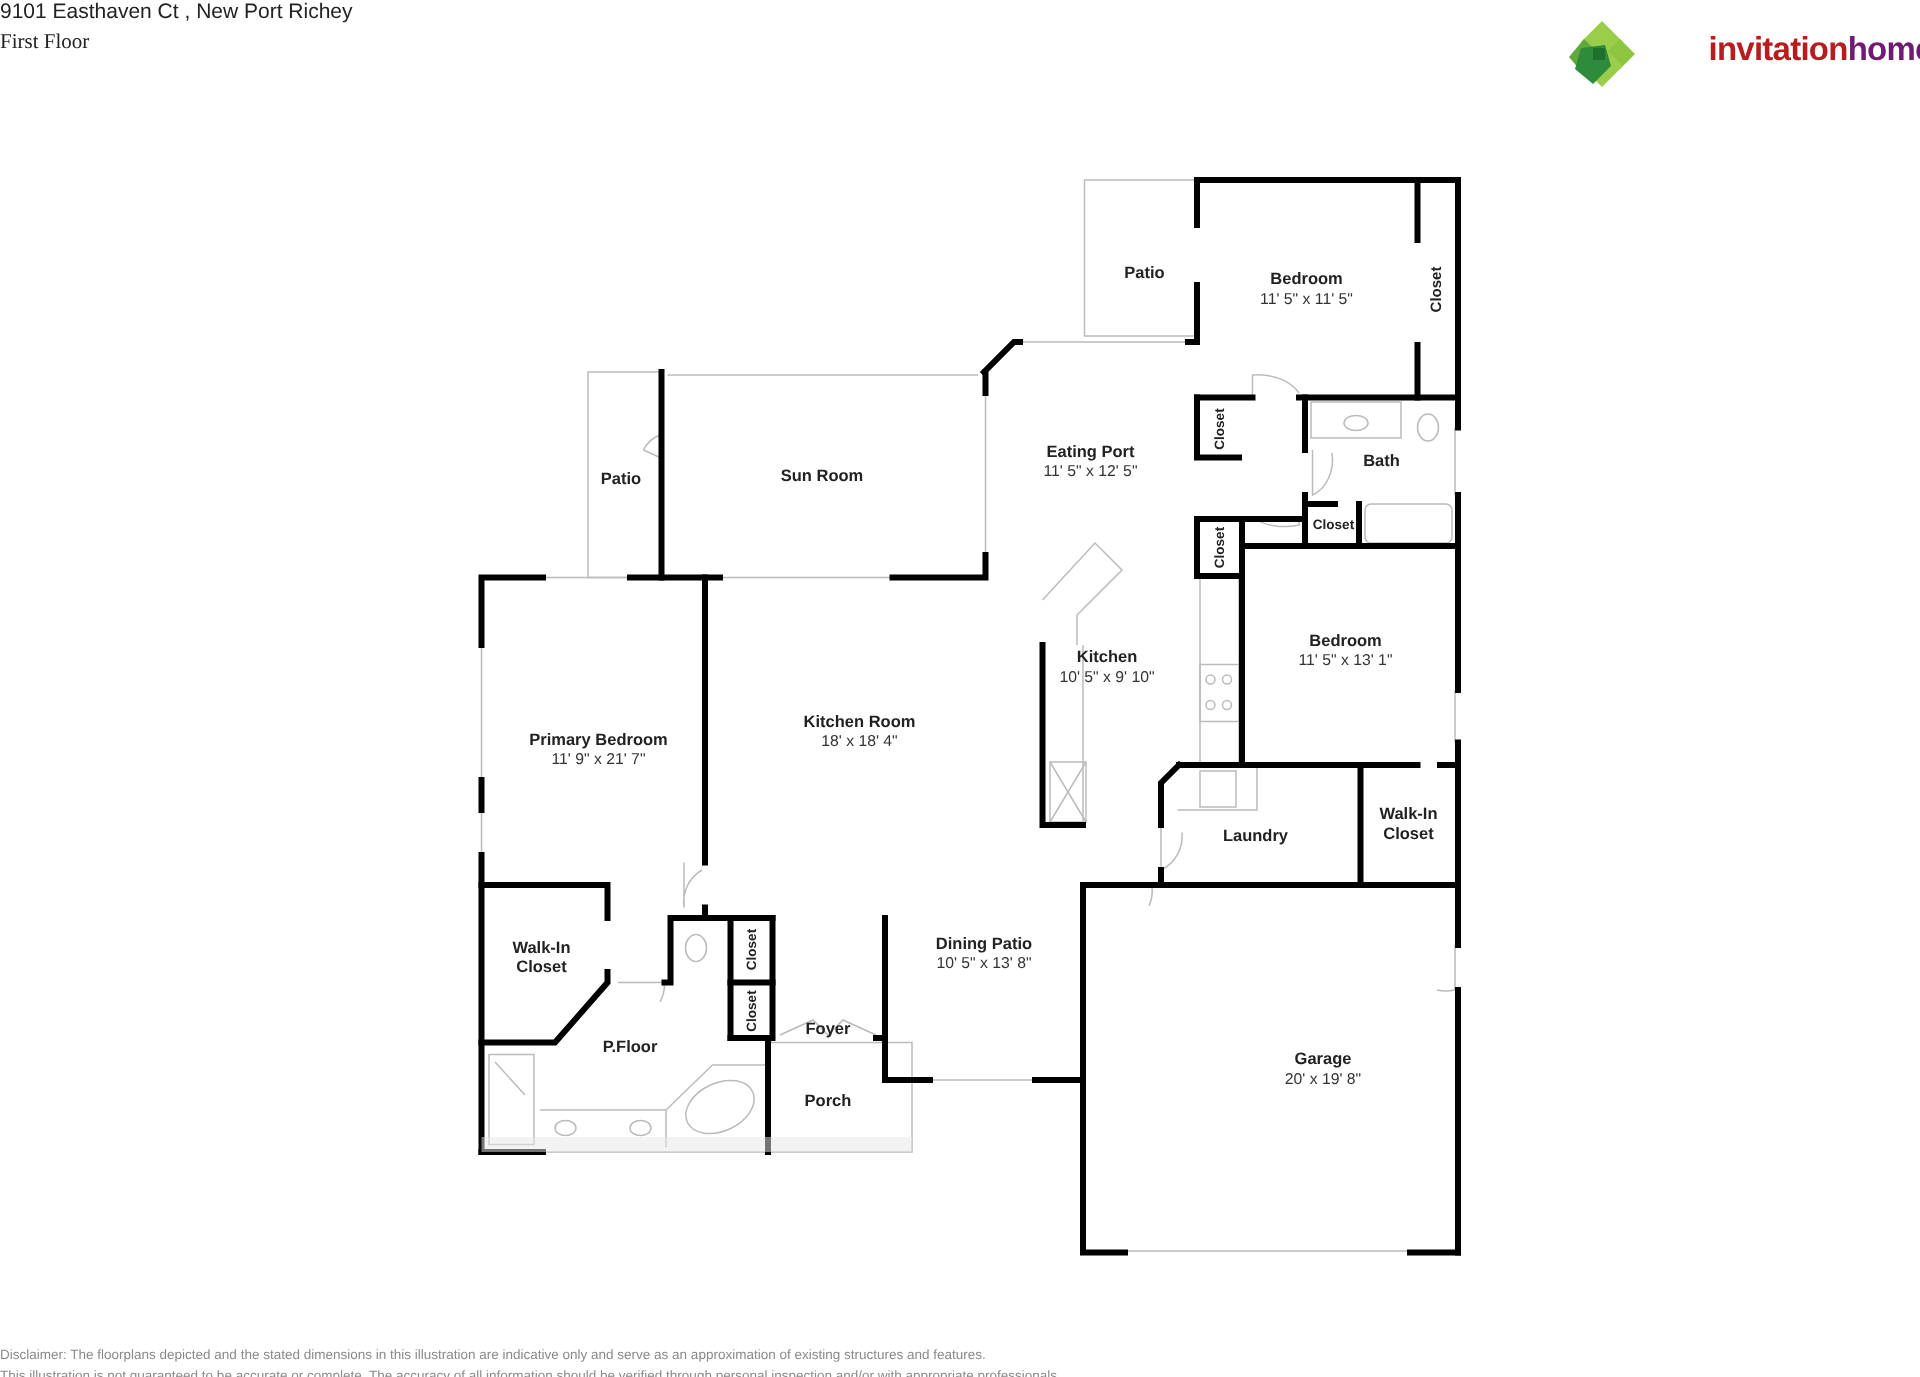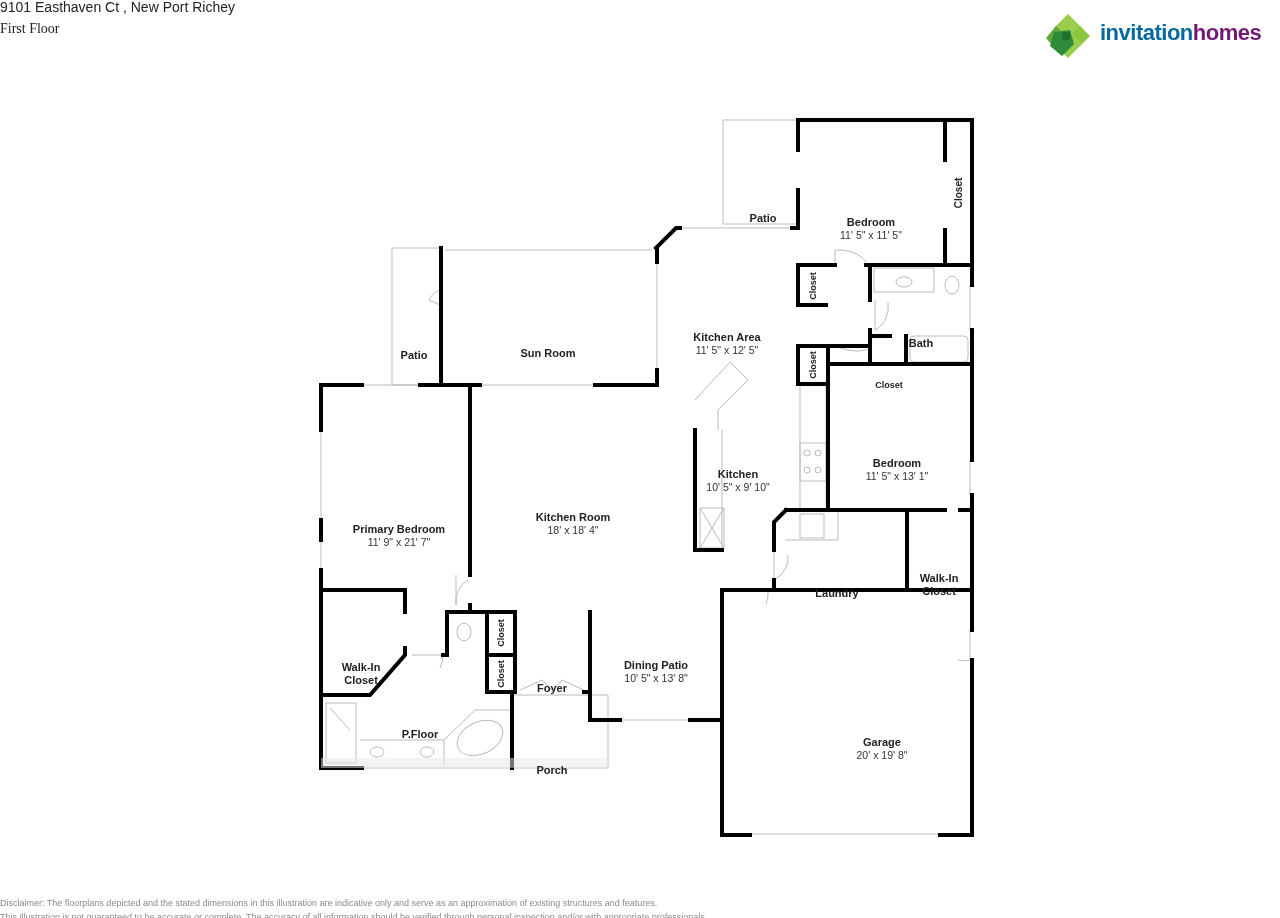--- a/index.html
+++ b/index.html
@@ -2,27 +2,27 @@
 <html><head>
 <meta charset="utf-8">
 <style>
   html, body { margin: 0; padding: 0; background: #ffffff; }
   body { width: 1280px; height: 918px; position: relative; overflow: hidden; font-family: "Liberation Sans", sans-serif; }
   .hdr { position: absolute; left: 0; font-size: 14px; color: #222; line-height: 18px; }
   #addr { top: -2px; }
   #floor { top: 20px; font-family: Liberation Serif, serif; }
   .logo { position: absolute; left: 1044px; top: 12px; width: 236px; height: 46px; }
   .logo-text { position: absolute; left: 56px; top: 8px; font-size: 22px; font-weight: bold; letter-spacing: -0.5px; white-space: nowrap; }
-  .logo-text .a { color: #0369a1; }
+  .logo-text .a { color: #b91c1c; margin-left: 39px; }
   .logo-text .b { color: #701a75; }
   .disclaimer { position: absolute; left: 0; font-size: 9px; color: #8a8a8a; white-space: nowrap; }
   #d1 { top: 898px; }
   #d2 { top: 912px; }
   svg.plan { position: absolute; left: 0; top: 0; }
-  .lbl { position: absolute; text-align: center; transform: translate(-50%, -50%); white-space: nowrap; color: #222; margin-top: 35px; }
+  .lbl { position: absolute; text-align: center; transform: translate(-50%, -50%); white-space: nowrap; color: #222; }
   .lbl .n { font-size: 11px; font-weight: bold; display: block; line-height: 13px; }
   .lbl .d { font-size: 10.5px; display: block; line-height: 12px; color: #333; }
   .vlbl { position: absolute; transform: translate(-50%, -50%) rotate(-90deg); font-size: 10px; font-weight: bold; color: #222; white-space: nowrap; }
 </style>
 </head>
 <body>
 
 <div class="hdr" id="addr">9101 Easthaven Ct , New Port Richey</div>
 <div class="hdr" id="floor">First Floor</div>
 
@@ -181,21 +181,21 @@
 </div>
 <div class="vlbl" style="left:958px;top:193px">Closet</div>
 <div class="vlbl" style="left:813px;top:286px;font-size:9px">Closet</div>
 <div class="lbl" style="left:921px;top:308px">
   <span class="n">Bath</span>
 </div>
 <div class="lbl" style="left:889px;top:350px">
   <span class="n" style="font-size:9px">Closet</span>
 </div>
 <div class="lbl" style="left:727px;top:308px">
-  <span class="n">Kitchen Area</span>
+  <span class="n">Eating Port</span>
   <span class="d">11' 5" x 12' 5"</span>
 </div>
 <div class="lbl" style="left:548px;top:318px">
   <span class="n">Sun Room</span>
 </div>
 <div class="lbl" style="left:414px;top:320px">
   <span class="n">Patio</span>
 </div>
 <div class="vlbl" style="left:813px;top:365px;font-size:9px">Closet</div>
 <div class="lbl" style="left:738px;top:445px">
@@ -220,21 +220,21 @@
 <div class="lbl" style="left:939px;top:550px">
   <span class="n">Walk-In</span>
   <span class="n">Closet</span>
 </div>
 <div class="lbl" style="left:361px;top:639px">
   <span class="n">Walk-In</span>
   <span class="n">Closet</span>
 </div>
 <div class="vlbl" style="left:501px;top:633px;font-size:9px">Closet</div>
 <div class="vlbl" style="left:501px;top:674px;font-size:9px">Closet</div>
-<div class="lbl" style="left:552px;top:653px">
+<div class="lbl" style="left:552px;top:687px">
   <span class="n">Foyer</span>
 </div>
 <div class="lbl" style="left:420px;top:699px">
   <span class="n">P.Floor</span>
 </div>
 <div class="lbl" style="left:656px;top:636px">
   <span class="n">Dining Patio</span>
   <span class="d">10' 5" x 13' 8"</span>
 </div>
 <div class="lbl" style="left:552px;top:735px">

